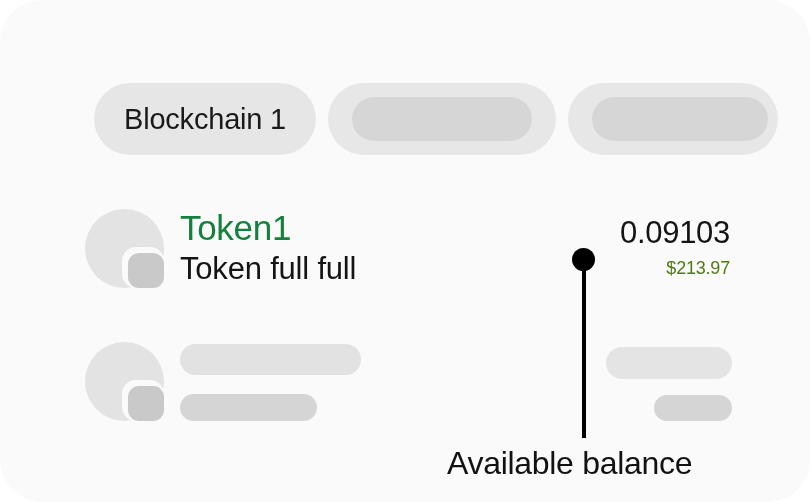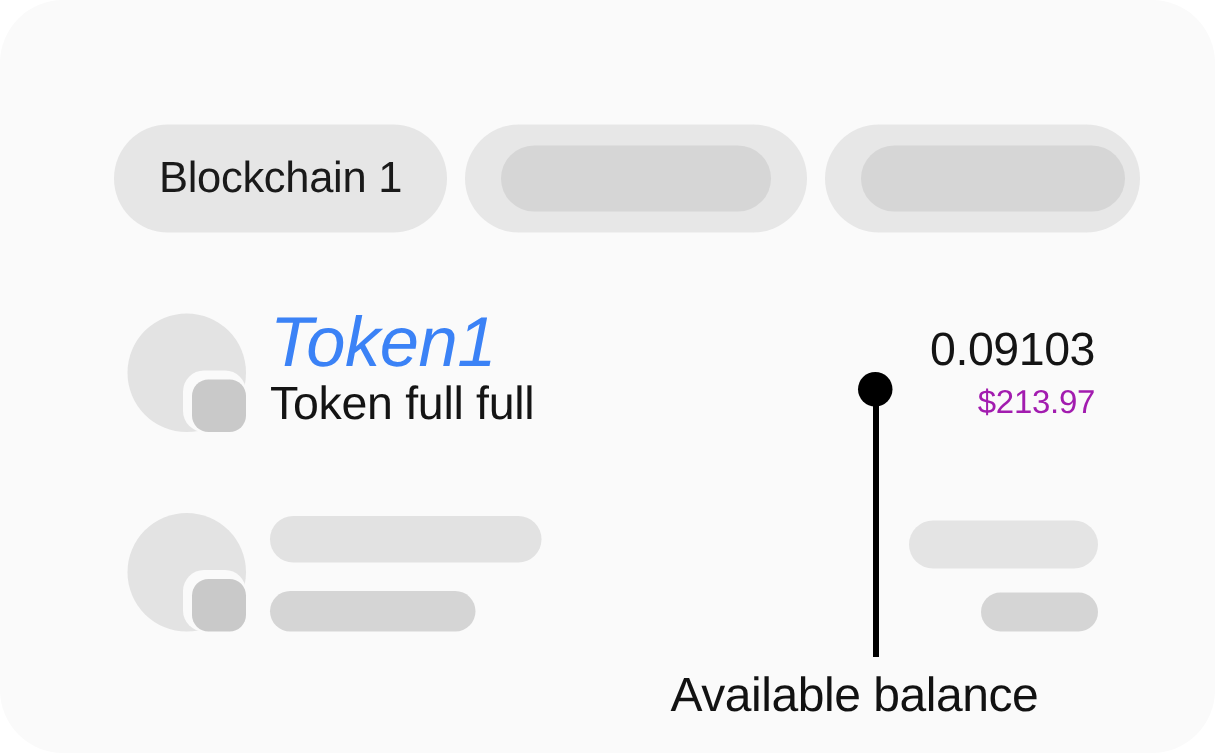--- a/index.html
+++ b/index.html
@@ -31,21 +31,21 @@
     width: 810px;
     height: 502px;
     background: #fafafa;
     border-radius: 42px;
     overflow: hidden;
   }
 
   
   .chip-row {
     position: absolute;
-    left: 76px;
+    left: 94px;
     top: 83px;
     height: 72px;
     display: flex;
     align-items: center;
     gap: 12px;
   }
 
   .chip {
     height: 72px;
     border-radius: 36px;
@@ -126,26 +126,25 @@
     box-shadow: -3px -3px 0 3px #fafafa;
   }
 
   
   .token-text {
     position: absolute;
     left: 180px;
     top: -2px;
   }
   .token-symbol {
-    font-size: 47px;
+    font-size: 35px;
     line-height: 42px;
-    color: #3b82f6;
+    color: #15803d;
     letter-spacing: -0.3px;
     white-space: nowrap;
-    font-style: italic;
   }
   .token-name {
     font-size: 31px;
     line-height: 40px;
     color: #141414;
     letter-spacing: -0.2px;
     white-space: nowrap;
   }
 
   
@@ -157,23 +156,23 @@
   }
   .value-amount {
     font-size: 31px;
     line-height: 36px;
     color: #141414;
     letter-spacing: -0.3px;
     white-space: nowrap;
     margin-left: 40px;
   }
   .value-fiat {
-    font-size: 22px;
+    font-size: 18px;
     line-height: 34px;
-    color: #a21caf;
+    color: #4d7c0f;
     letter-spacing: -0.2px;
     white-space: nowrap;
   }
 
   
   .sk-left {
     position: absolute;
     left: 180px;
     top: 2px;
   }

